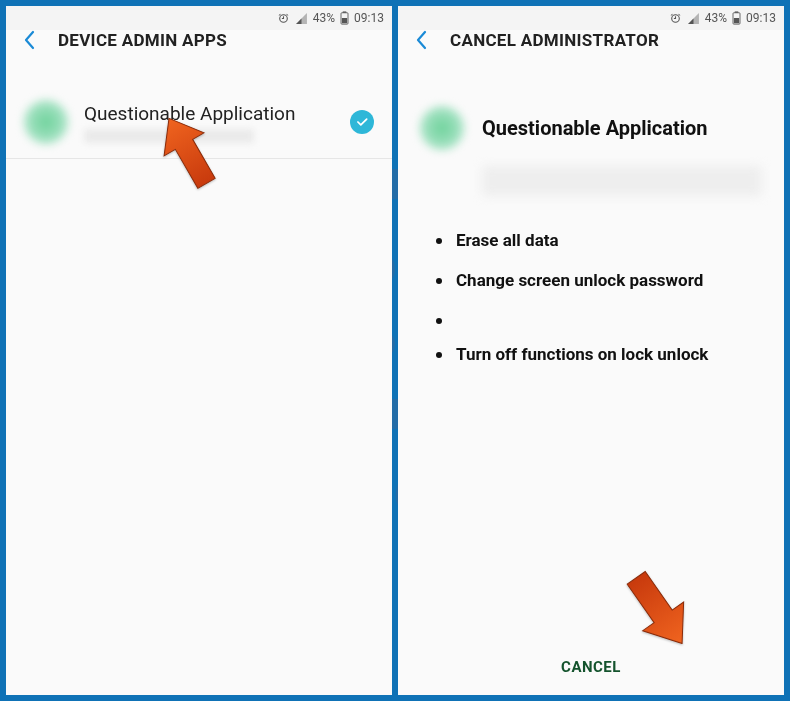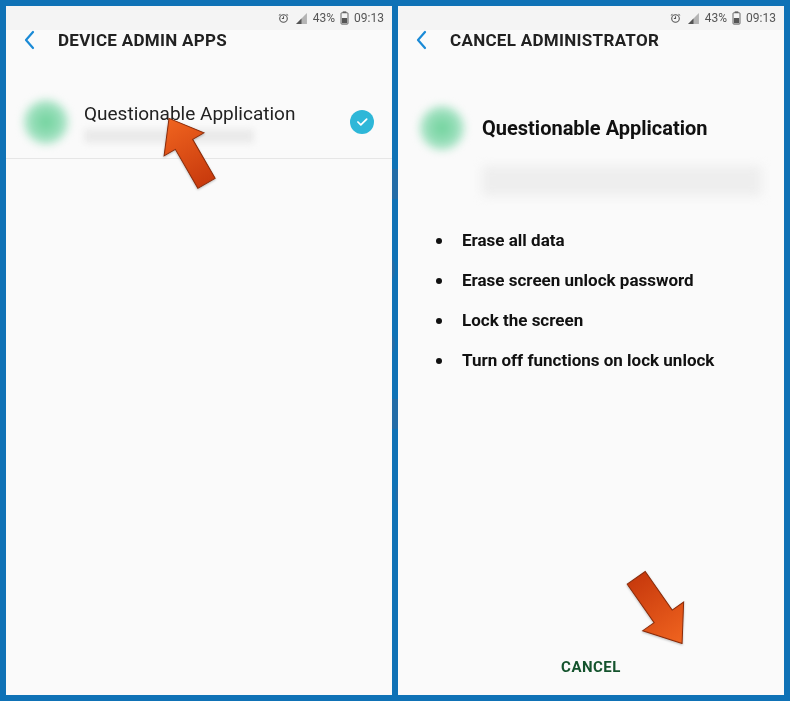--- a/index.html
+++ b/index.html
@@ -109,21 +109,21 @@
     background: #eee;
     filter: blur(5px);
     border-radius: 4px;
   }
   .perm-list {
     padding: 6px 26px 0 38px;
   }
   .perm-item {
     display: flex;
     align-items: flex-start;
-    gap: 20px;
+    gap: 14px;
     padding: 10px 0;
   }
   .bullet {
     width: 6px; height: 6px; border-radius: 50%;
     background: #111;
     margin-top: 8px;
     flex-shrink: 0;
   }
   .perm-text {
     font-size: 17px;
@@ -311,25 +311,24 @@
       </div>
       <div class="detail-sub-blur"></div>
 
       <div class="perm-list">
         <div class="perm-item">
           <div class="bullet"></div>
           <div class="perm-text">Erase all data</div>
         </div>
         <div class="perm-item">
           <div class="bullet"></div>
-          <div class="perm-text">Erase screen unlock password</div>
+          <div class="perm-text">Change screen unlock password</div>
         </div>
         <div class="perm-item">
           <div class="bullet"></div>
-          <div class="perm-text">Lock the screen</div>
         </div>
         <div class="perm-item">
           <div class="bullet"></div>
           <div class="perm-text">Turn off functions on lock unlock</div>
         </div>
       </div>
     </div>
 
     <div class="bottom-bar">
       <div class="bottom-btn">CANCEL</div>

